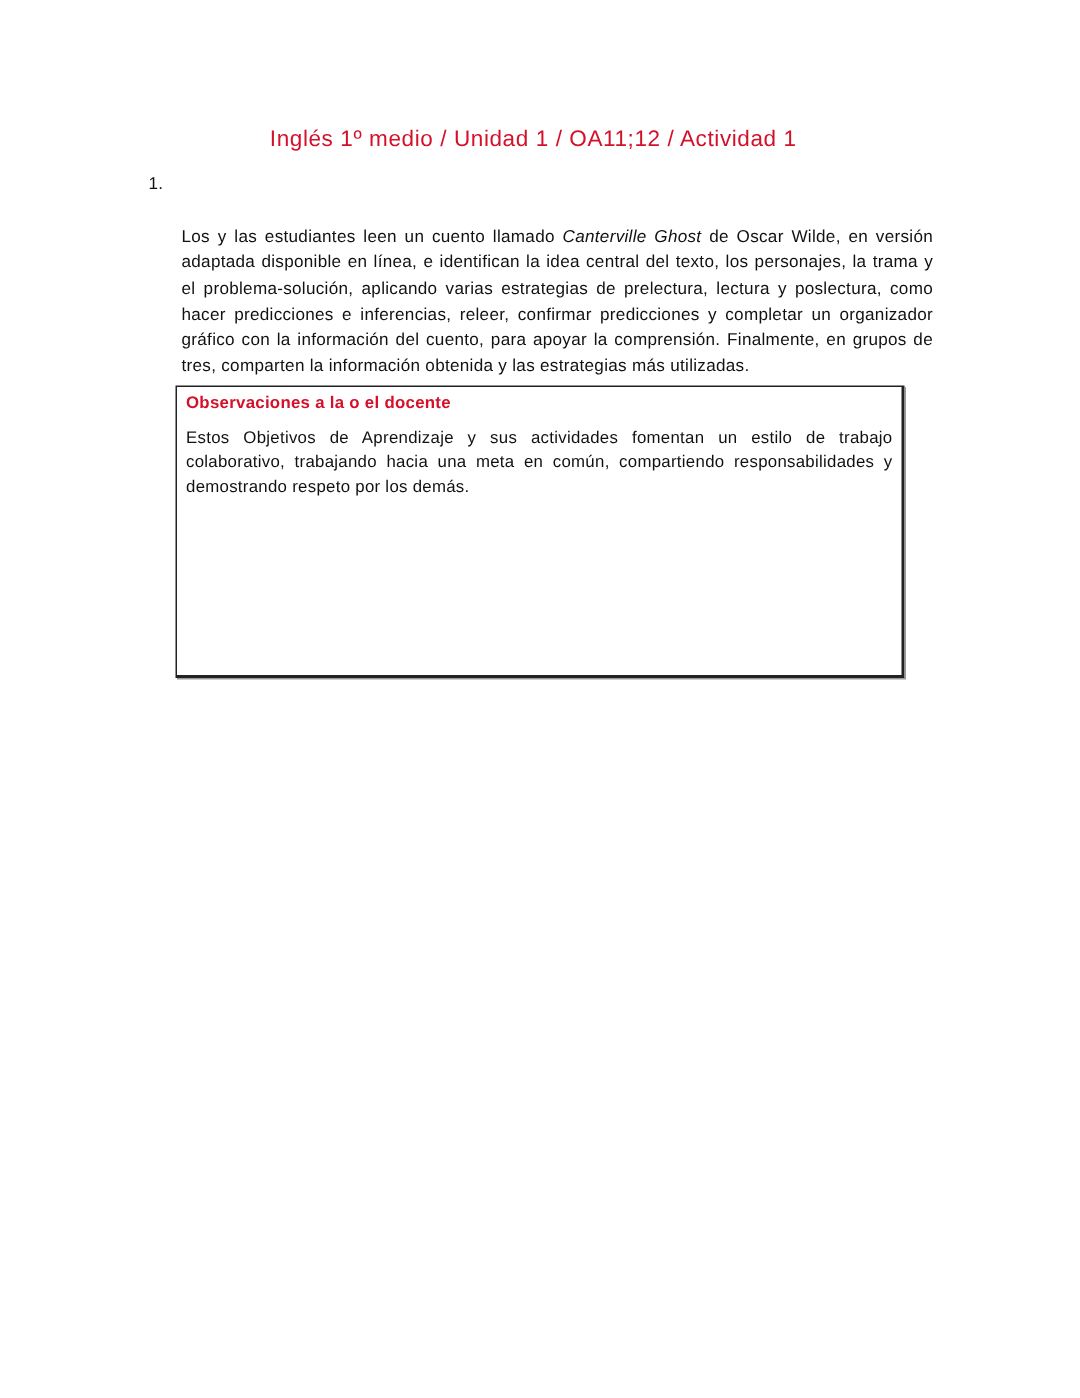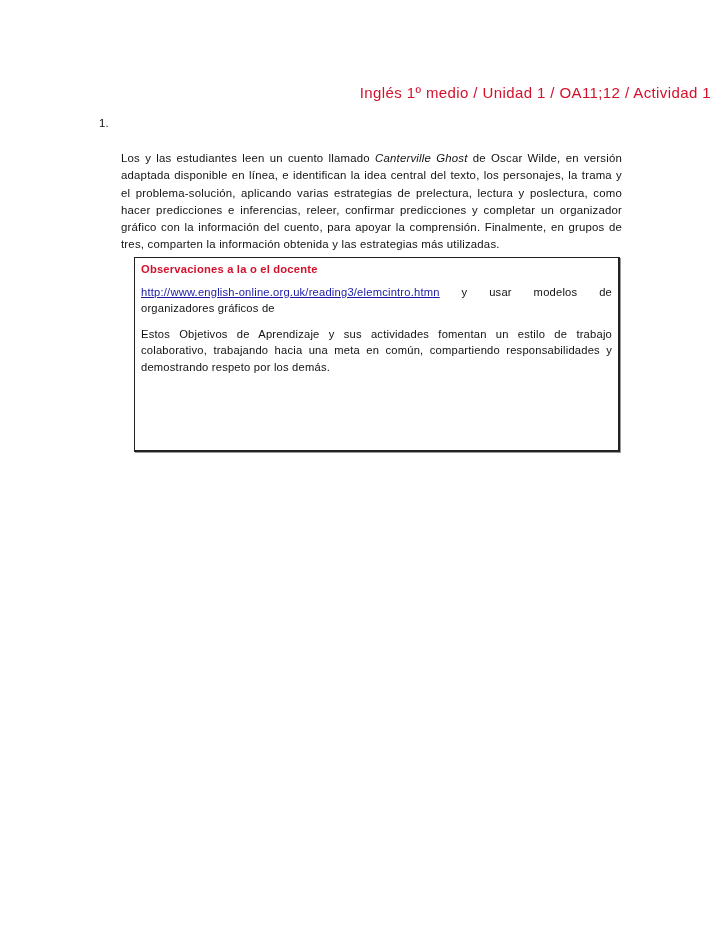--- a/index.html
+++ b/index.html
@@ -1,25 +1,25 @@
 <!DOCTYPE html>
 <html><head>
   <meta charset="utf-8">
   <style>
     html, body { margin: 0; padding: 0; background: #ffffff; }
     body { width: 720px; height: 932px; position: relative; overflow: hidden;
            font-family: "Liberation Sans", "DejaVu Sans", sans-serif; color: #111; }
-    .title { position: absolute; top: 84px; left: 0; width: 711px; text-align: right;
+    .title { position: absolute; top: 84px; left: 0; width: 711px; text-align: center;
              color: #d4102a; font-size: 15px; letter-spacing: 0.4px; }
     .item { position: absolute; left: 99px; top: 115px; width: 523px; font-size: 11.4px;
             line-height: 17.3px; letter-spacing: 0.2px; }
     .item .num { position: absolute; left: 0; top: 0; }
     .item .body { margin-left: 22px; text-align: justify; margin-top: 35px; }
     .item .body em { font-style: italic; }
-    .box { position: absolute; left: 134px; top: 257px; width: 483px; height: 192px;
+    .box { position: absolute; left: 117px; top: 257px; width: 483px; height: 192px;
            border-top: 1px solid #222; border-left: 1px solid #222;
            border-right: 2px solid #222; border-bottom: 2px solid #222;
            box-shadow: 1px 1px 0 #999; padding: 0; }
     .box .inner { padding: 3px 6px 0 6px; font-size: 11.2px; line-height: 16.5px; letter-spacing: 0.2px; }
     .box .heading { color: #d4102a; font-weight: bold; font-size: 11.2px; margin-bottom: 6px; }
     .box p { margin: 0 0 9px 0; text-align: justify; }
     .box a { color: #1a1aa6; text-decoration: underline; }
   </style>
 </head>
 <body>
@@ -28,17 +28,16 @@
   <div class="title">Inglés 1º medio / Unidad 1 / OA11;12 / Actividad 1</div>
 
   <div class="item">
     <span class="num">1.</span>
     <div class="body"><span>Los y las estudiantes leen un cuento llamado </span><em>Canterville Ghost</em><span> de Oscar Wilde, en versión adaptada disponible en línea, e identifican la idea central del texto, los personajes, la trama y el problema-solución, aplicando varias estrategias de prelectura, lectura y poslectura, como hacer predicciones e inferencias, releer, confirmar predicciones y completar un organizador gráfico con la información del cuento, para apoyar la comprensión. Finalmente, en grupos de tres, comparten la información obtenida y las estrategias más utilizadas.</span></div>
   </div>
 
   <div class="box">
     <div class="inner">
       <div class="heading">Observaciones a la o el docente</div>
-      <p><a>http://www.english-online.org.uk/reading3/elemcintro.htmn</a><span> y usar modelos de organizadores gráficos de</span></p>
       <p>Estos Objetivos de Aprendizaje y sus actividades fomentan un estilo de trabajo colaborativo, trabajando hacia una meta en común, compartiendo responsabilidades y demostrando respeto por los demás.</p>
     </div>
   </div>
 </div>
 
 </body></html>

